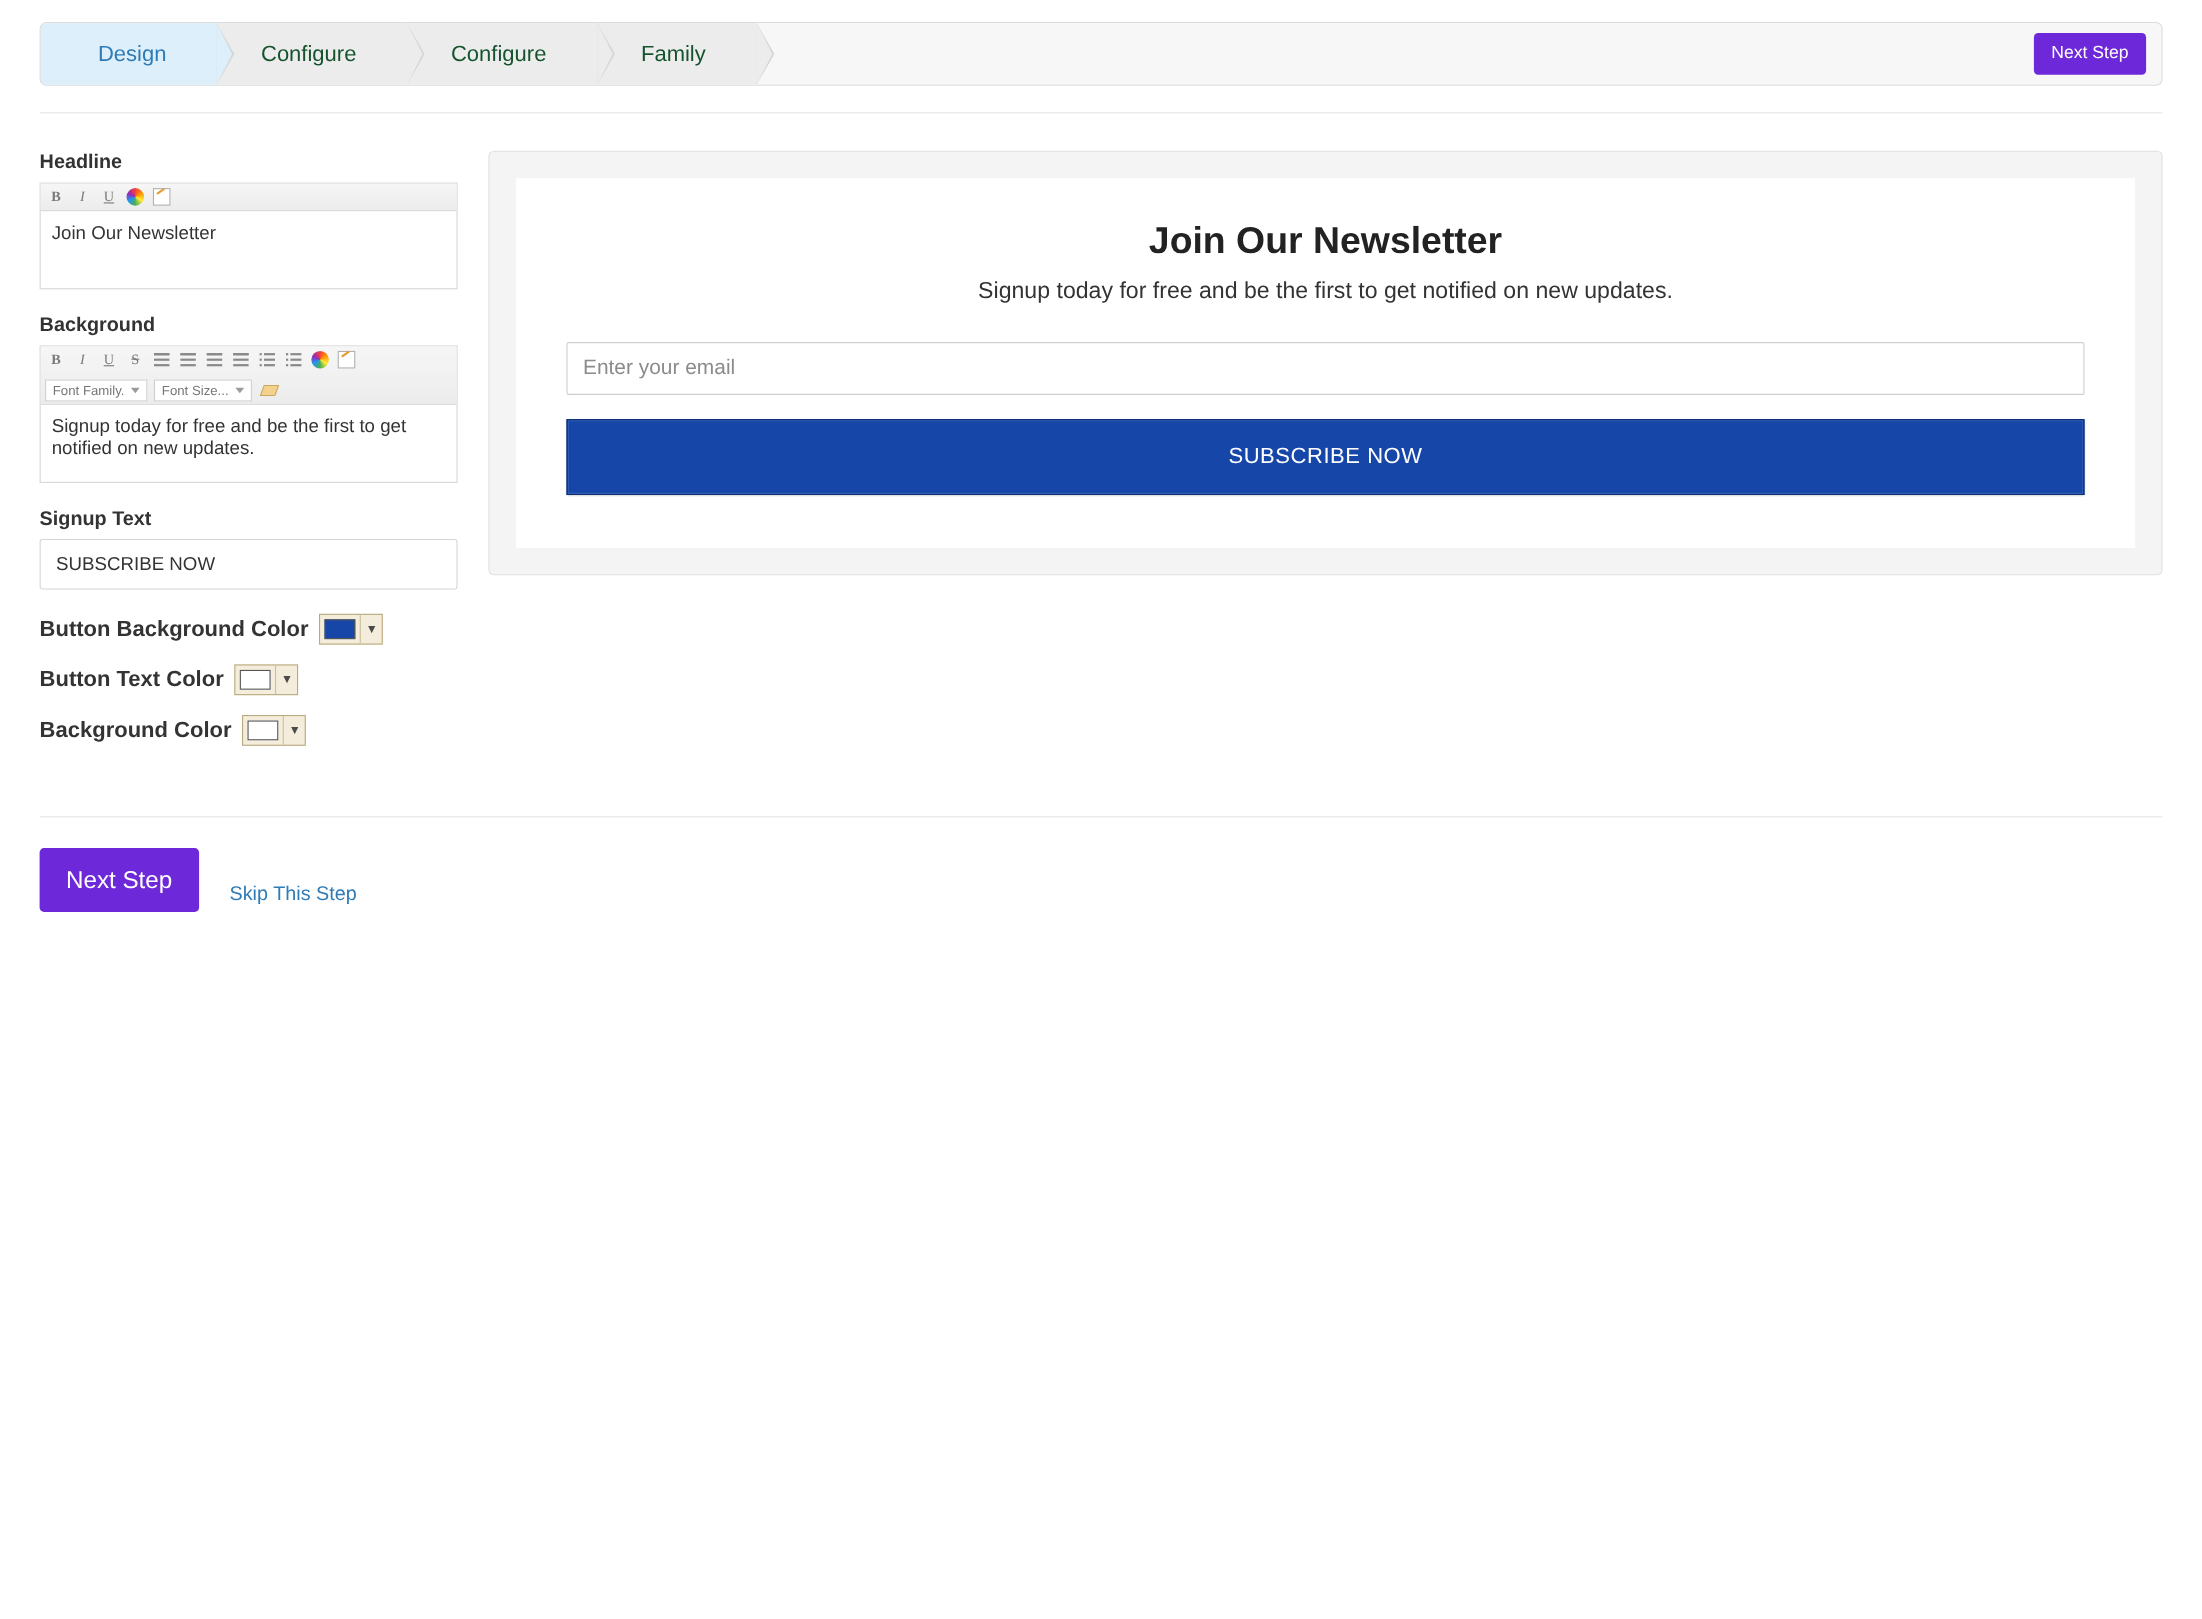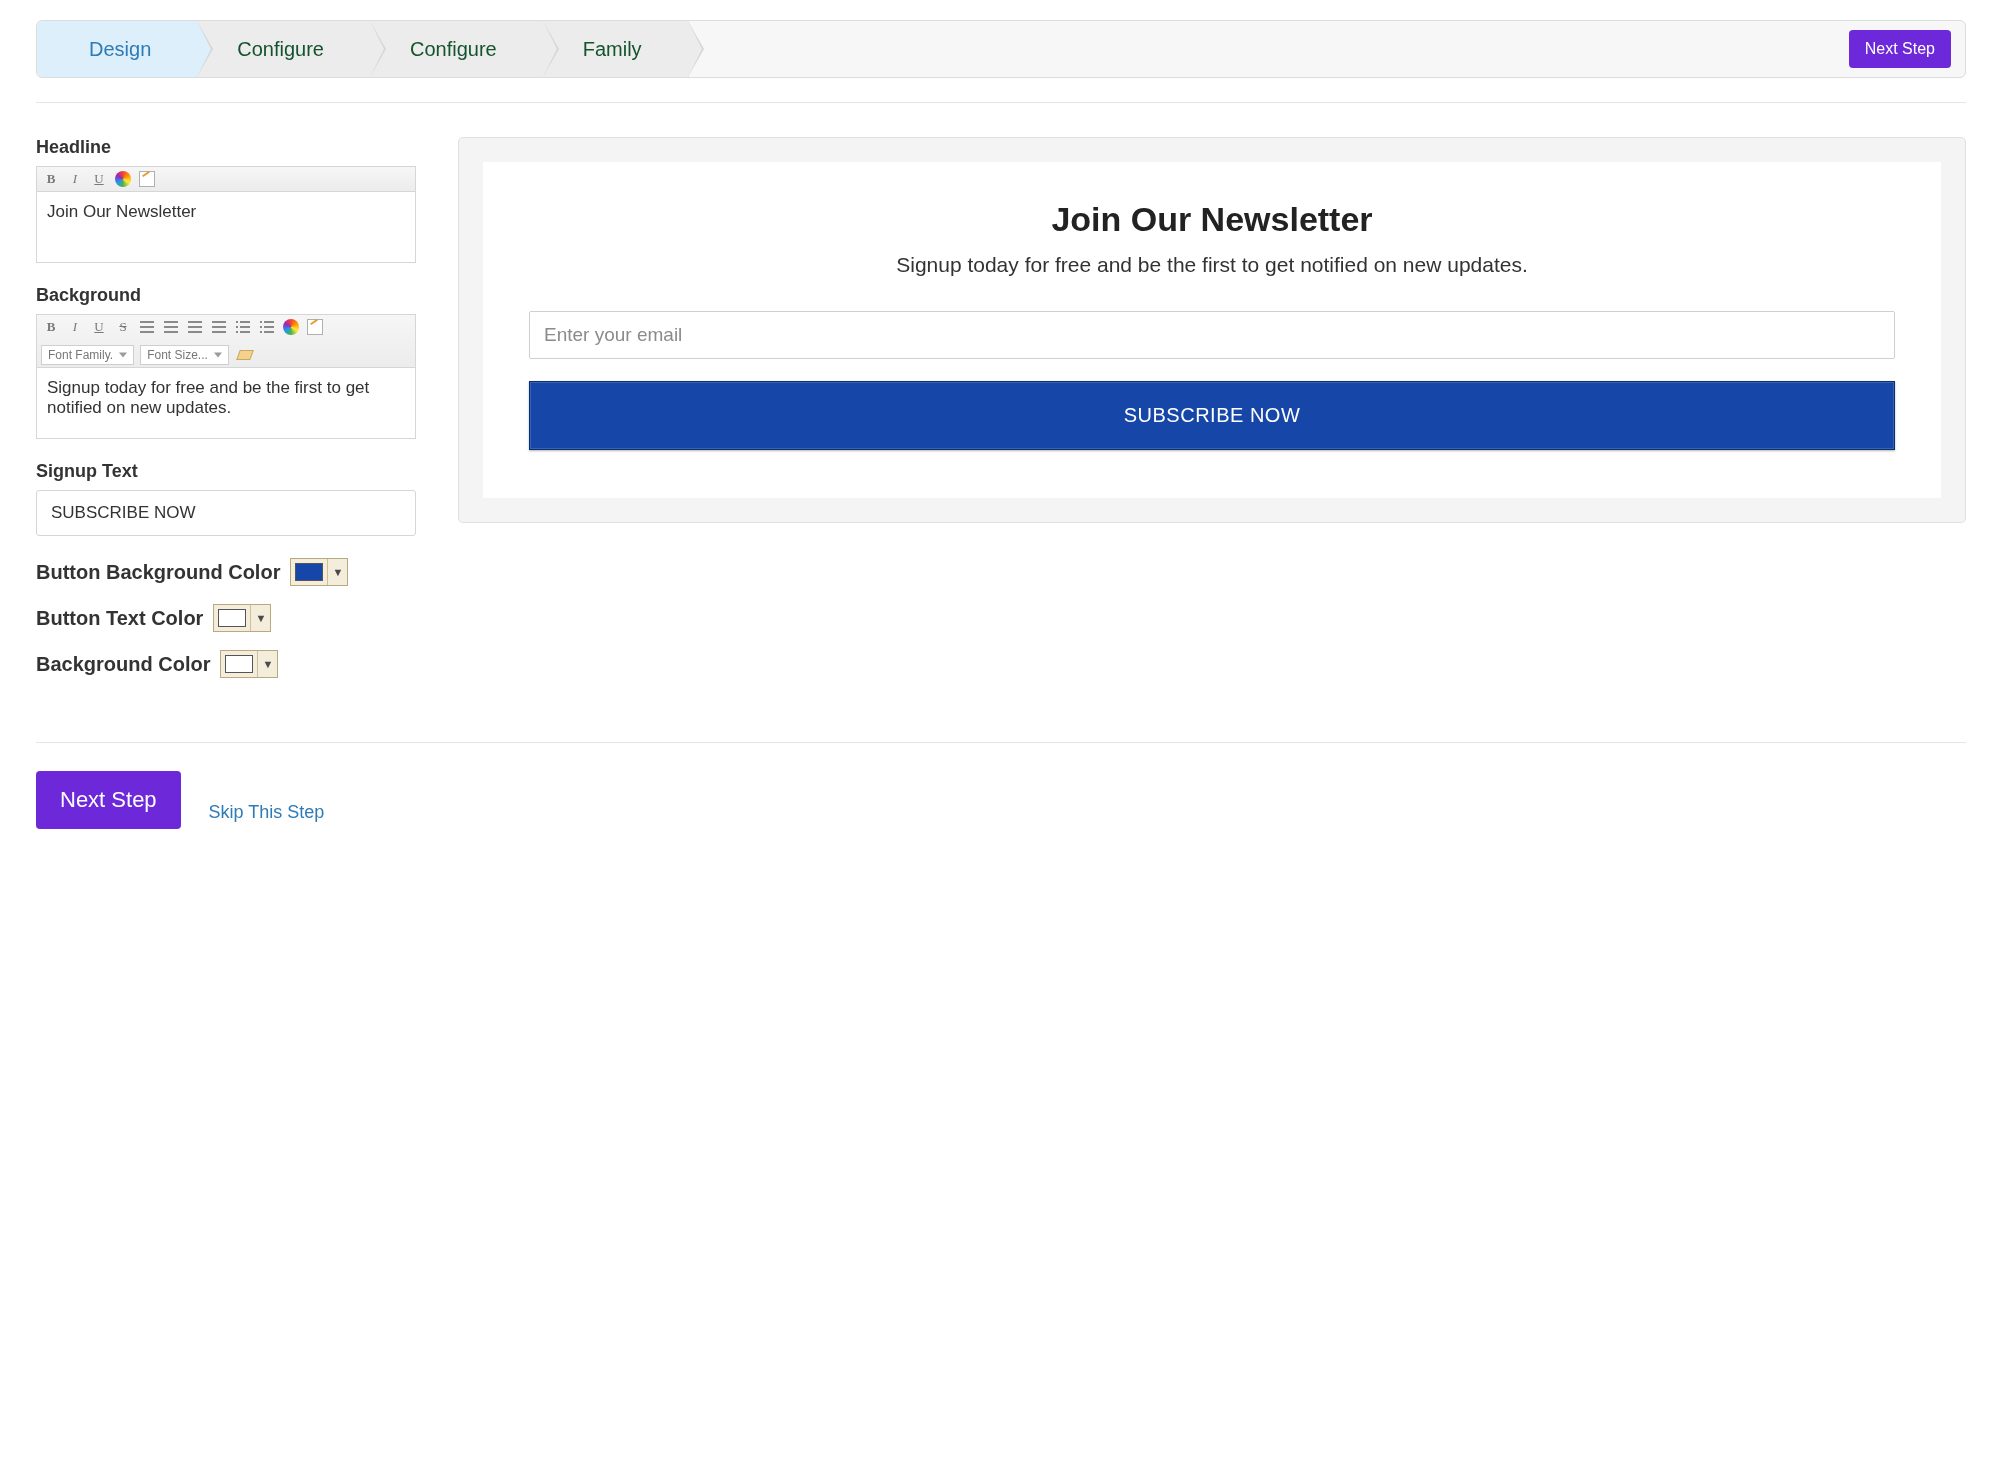--- a/index.html
+++ b/index.html
@@ -72,21 +72,21 @@
     padding:10px 16px;
     margin:8px 14px;
     cursor:pointer;
   }
   .btn-green.big { font-size:22px; padding:16px 24px; margin:0; }
 
   
   .hr { border:none; border-top:1px solid #e5e5e5; margin:24px 0 34px 0; }
 
   
-  .cols { display:flex; gap:42px; align-items:flex-start; }
+  .cols { display:flex; gap:28px; align-items:flex-start; }
   .col-left { width:380px; flex:none; }
   .col-right { flex:1; }
 
   .field-label { font-weight:600; font-size:18px; color:#333; margin:0 0 8px 0; }
 
   
   .rte {
     border:1px solid #d6d6d6;
     background:#fff;
   }

